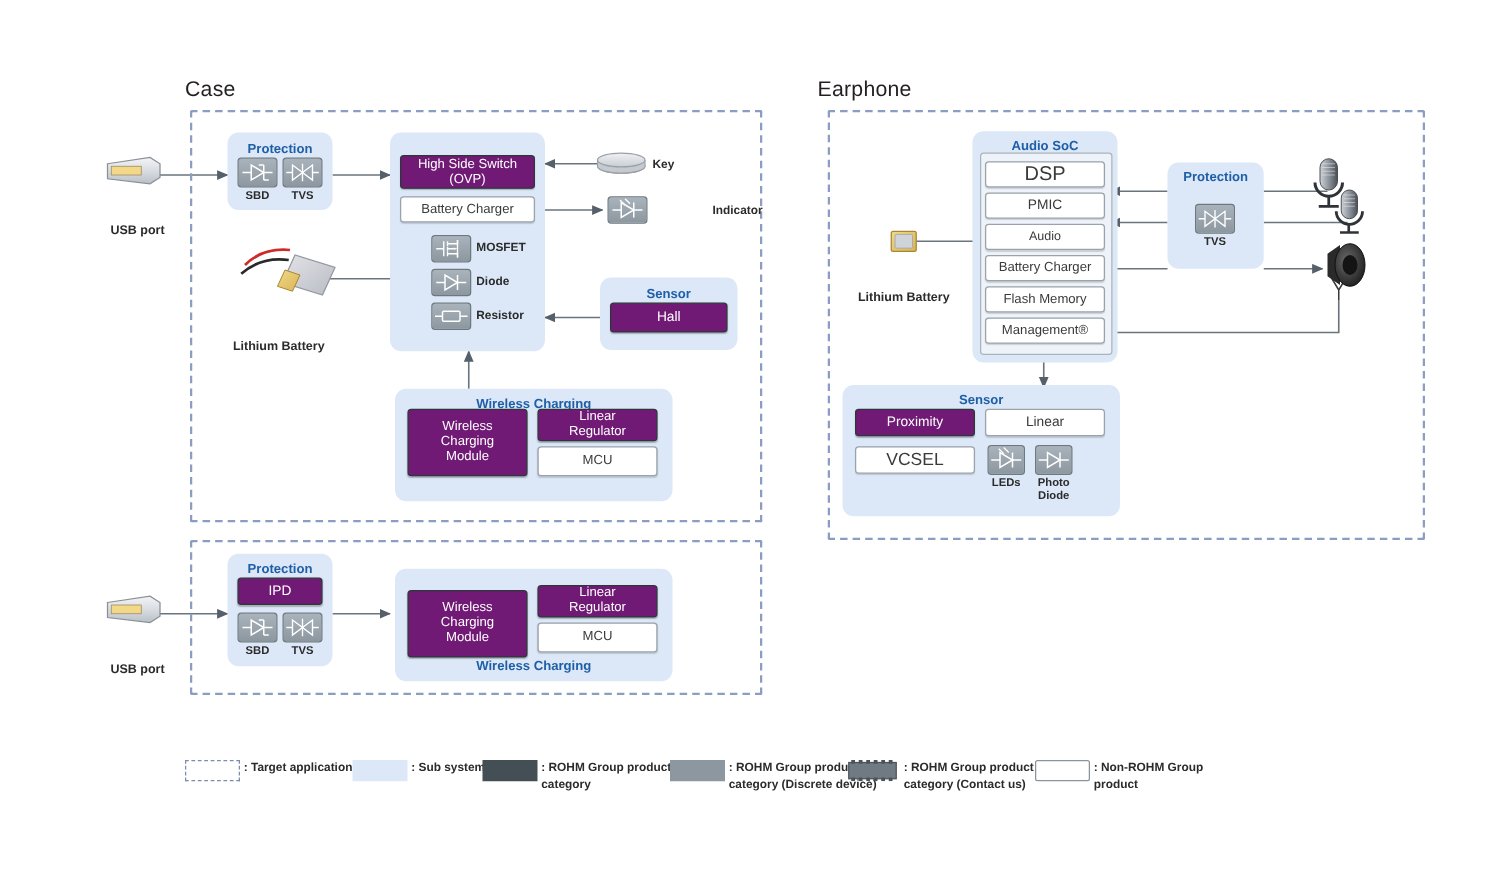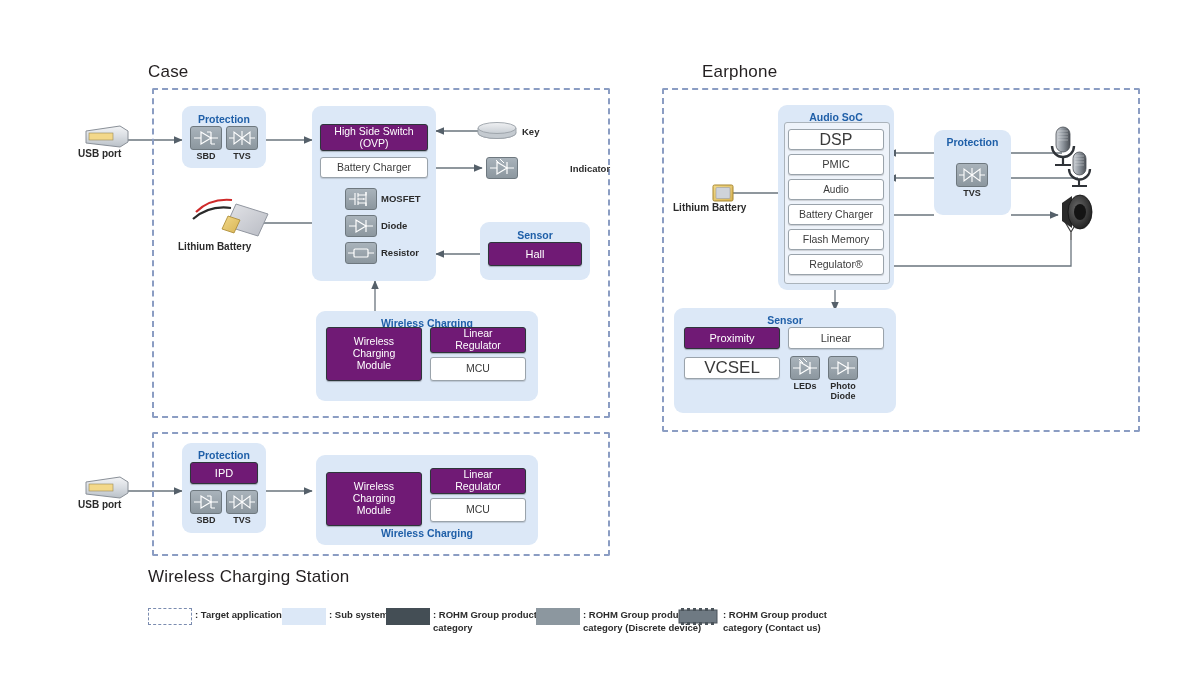--- a/index.html
+++ b/index.html
@@ -96,22 +96,23 @@
     font-size:9.5px;
     color:#2b2b2b;
     font-weight:bold;
     white-space:nowrap;
   }
   .icon-label{
     position:absolute;
     font-size:10px;
     color:#2b2b2b;
     font-weight:bold;
-    text-align:left;
+    text-align:center;
     white-space:nowrap;
+    margin-top:31px;
   }
 
   
   #wires{position:absolute;left:0;top:0;width:1200px;height:700px;pointer-events:none;}
 
   
   #legend{
     position:absolute;
     left:148px;
     top:608px;
@@ -366,21 +367,20 @@
     <div class="subsys-title" style="top:6px;">Wireless Charging</div>
   </div>
   <div class="abs box rohm" style="left:326px;top:327px;width:96px;height:54px;font-size:10.5px;">Wireless
 Charging
 Module</div>
   <div class="abs box rohm" style="left:430px;top:327px;width:96px;height:26px;font-size:10.5px;">Linear
 Regulator</div>
   <div class="abs box nonrohm" style="left:430px;top:357px;width:96px;height:24px;font-size:10.5px;">MCU</div>
 
   <div class="abs target-frame" style="left:152px;top:432px;width:458px;height:124px;"></div>
-  <div class="abs section-title" style="left:148px;top:567px;">Wireless Charging Station</div>
 
   <div class="abs icon-label" style="left:78px;top:499px;width:64px;">USB port</div>
 
   <div class="abs subsys" style="left:182px;top:443px;width:84px;height:90px;">
     <div class="subsys-title" style="top:6px;">Protection</div>
   </div>
   <div class="abs box rohm" style="left:190px;top:462px;width:68px;height:22px;font-size:11px;">IPD</div>
   <div class="abs box discrete" style="left:190px;top:490px;width:32px;height:24px;">
     <svg width="30" height="22" viewBox="0 0 30 22">
       <path d="M3,11 h7 M20,11 h7" stroke="#fff" stroke-width="1.2"></path>
@@ -402,55 +402,55 @@
   <div class="abs subsys" style="left:316px;top:455px;width:222px;height:90px;">
     <div class="subsys-title" style="bottom:6px;top:auto;">Wireless Charging</div>
   </div>
   <div class="abs box rohm" style="left:326px;top:472px;width:96px;height:54px;font-size:10.5px;">Wireless
 Charging
 Module</div>
   <div class="abs box rohm" style="left:430px;top:468px;width:96px;height:26px;font-size:10.5px;">Linear
 Regulator</div>
   <div class="abs box nonrohm" style="left:430px;top:498px;width:96px;height:24px;font-size:10.5px;">MCU</div>
 
-  <div class="abs section-title" style="left:654px;top:62px;margin-left:48px;">Earphone</div>
+  <div class="abs section-title" style="left:654px;top:62px;">Earphone</div>
   <div class="abs target-frame" style="left:662px;top:88px;width:478px;height:344px;"></div>
 
   <div class="abs icon-label" style="left:673px;top:202px;width:100px;">Lithium Battery</div>
 
   <div class="abs subsys" style="left:778px;top:105px;width:116px;height:185px;">
     <div class="subsys-title" style="top:6px;">Audio SoC</div>
   </div>
   <div class="abs" style="left:784px;top:122px;width:104px;height:160px;border:1px solid #aab3bb;border-radius:3px;background:#eef3fa;"></div>
   <div class="abs box nonrohm" style="left:788px;top:129px;width:96px;height:21px;font-size:16px;">DSP</div>
   <div class="abs box nonrohm" style="left:788px;top:154px;width:96px;height:21px;font-size:11px;">PMIC</div>
   <div class="abs box nonrohm" style="left:788px;top:179px;width:96px;height:21px;font-size:10px;">Audio</div>
   <div class="abs box nonrohm" style="left:788px;top:204px;width:96px;height:21px;font-size:10.5px;">Battery Charger</div>
   <div class="abs box nonrohm" style="left:788px;top:229px;width:96px;height:21px;font-size:10.5px;">Flash Memory</div>
-  <div class="abs box nonrohm" style="left:788px;top:254px;width:96px;height:21px;font-size:10.5px;">Regulator®</div>
+  <div class="abs box nonrohm" style="left:788px;top:254px;width:96px;height:21px;font-size:10.5px;">Management®</div>
 
   <div class="abs subsys" style="left:934px;top:130px;width:77px;height:85px;">
     <div class="subsys-title" style="top:6px;">Protection</div>
   </div>
   <div class="abs box discrete" style="left:956px;top:163px;width:32px;height:24px;">
     <svg width="30" height="22" viewBox="0 0 30 22">
       <path d="M2,11 h5 M23,11 h5" stroke="#fff" stroke-width="1.2"></path>
       <path d="M7,5 L7,17 L15,11 Z" fill="none" stroke="#fff" stroke-width="1.1"></path>
       <path d="M23,5 L23,17 L15,11 Z" fill="none" stroke="#fff" stroke-width="1.1"></path>
       <path d="M15,4 L15,18" stroke="#fff" stroke-width="1.1"></path>
     </svg>
   </div>
   <div class="abs disc-label" style="left:952px;top:189px;width:40px;">TVS</div>
 
   <div class="abs subsys" style="left:674px;top:308px;width:222px;height:105px;">
     <div class="subsys-title" style="top:6px;">Sensor</div>
   </div>
   <div class="abs box rohm" style="left:684px;top:327px;width:96px;height:22px;font-size:11px;">Proximity</div>
   <div class="abs box nonrohm" style="left:788px;top:327px;width:96px;height:22px;font-size:11px;">Linear</div>
-  <div class="abs box nonrohm" style="left:684px;top:357px;width:96px;height:22px;font-size:17px;">VCSEL</div>
+  <div class="abs box nonrohm" style="left:684px;top:357px;width:96px;height:22px;font-size:14px;">VCSEL</div>
   <div class="abs box discrete" style="left:790px;top:356px;width:30px;height:24px;">
     <svg width="28" height="22" viewBox="0 0 28 22">
       <path d="M2,11 h7 M19,11 h7" stroke="#fff" stroke-width="1.2"></path>
       <path d="M9,5 L9,17 L19,11 Z" fill="none" stroke="#fff" stroke-width="1.2"></path>
       <path d="M19,5 L19,17" stroke="#fff" stroke-width="1.2"></path>
       <path d="M12,6 L8,2 M16,5 L12,1" stroke="#fff" stroke-width="1" fill="none"></path>
     </svg>
   </div>
   <div class="abs box discrete" style="left:828px;top:356px;width:30px;height:24px;">
     <svg width="28" height="22" viewBox="0 0 28 22">
@@ -498,15 +498,20 @@
             <rect x="17" y="14" width="3" height="3"></rect>
               <rect x="23" y="14" width="3" height="3"></rect>
             <rect x="29" y="14" width="3" height="3"></rect>
               <rect x="35" y="14" width="3" height="3"></rect>
           </g>
         </svg>
       </div>
       <div class="leg-txt">: ROHM Group product
   category (Contact us)</div>
     </div>
+    <div class="leg-item" style="left:680px;top:0px;">
+      <div class="leg-sw sw-non"></div>
+      <div class="leg-txt">: Non-ROHM Group
+  product</div>
+    </div>
   </div>
 
 </div>
 
 </body></html>

